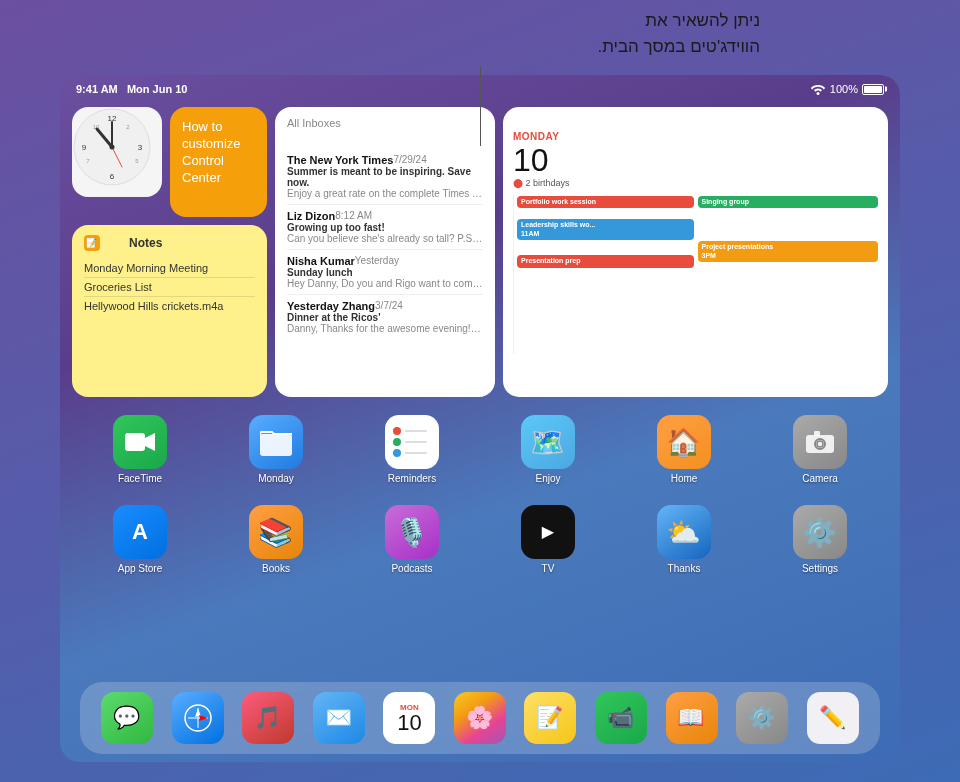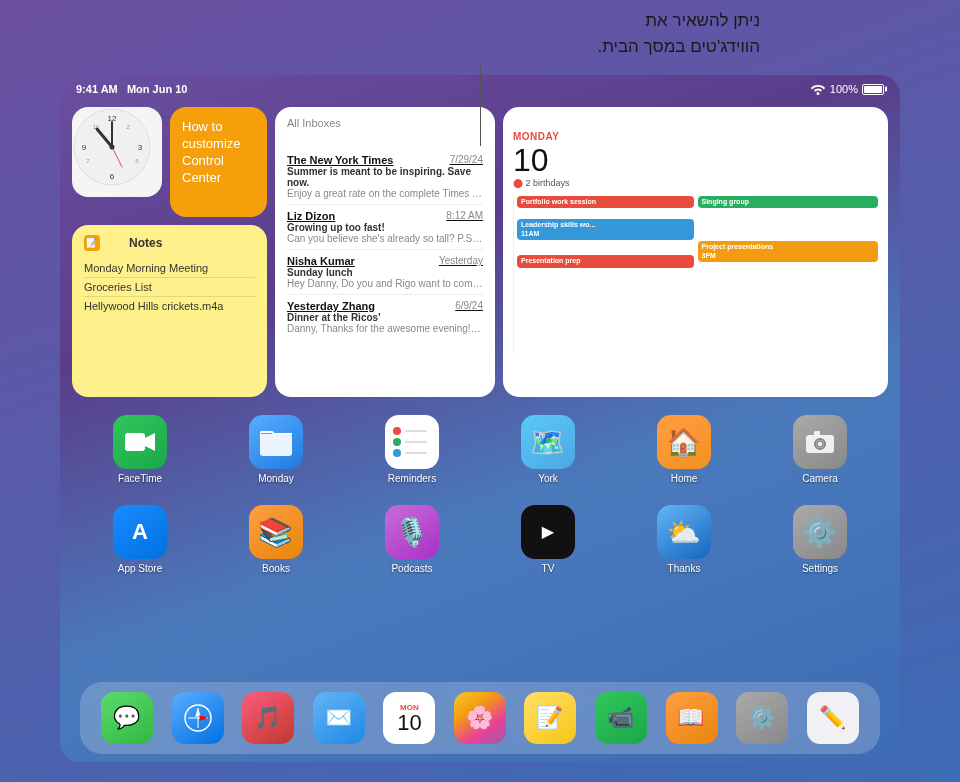--- a/index.html
+++ b/index.html
@@ -180,22 +180,20 @@
     .mail-item {
       padding: 5px 0;
       border-bottom: 0.5px solid #eee;
     }
     .mail-item:last-child { border-bottom: none; }
     .mail-from {
       font-size: 11px;
       font-weight: 600;
       color: #111;
       display: flex;
-      justify-content: space-between;
-      text-decoration: underline;
     }
     .mail-date { font-size: 10px; color: #888; font-weight: 400; }
     .mail-subject { font-size: 10px; font-weight: 600; color: #333; }
     .mail-preview { font-size: 10px; color: #888; overflow: hidden; white-space: nowrap; text-overflow: ellipsis; }
 
     
     .calendar-widget {
       background: #fff;
       border-radius: 16px;
       padding: 24px 10px;
@@ -459,21 +457,21 @@
         <div class="mail-from">
             <span>Nisha Kumar</span>
             <span class="mail-date">Yesterday</span>
           </div>
         <div class="mail-subject">Sunday lunch</div>
         <div class="mail-preview">Hey Danny, Do you and Rigo want to come to lun...</div>
       </div>
       <div class="mail-item">
         <div class="mail-from">
             <span>Yesterday Zhang</span>
-            <span class="mail-date">6/9/24</span>
+            <span class="mail-date">3/7/24</span>
           </div>
         <div class="mail-subject">Dinner at the Ricos'</div>
         <div class="mail-preview">Danny, Thanks for the awesome evening! It was s...</div>
       </div>
     </div>
 
     <div class="calendar-widget" style="flex:1;">
       <div class="cal-day-label">MONDAY</div>
       <div class="cal-date">10</div>
       <div class="cal-birthdays">
@@ -545,21 +543,21 @@
               <div class="rem-dot b"></div>
               <div class="rem-line"></div>
             </div>
         </div>
       </div>
       <span class="app-label">Reminders</span>
     </div>
 
     <div class="app-icon-wrap">
       <div class="app-icon maps" style="font-size:28px;">🗺️</div>
-      <span class="app-label">York</span>
+      <span class="app-label">Enjoy</span>
     </div>
 
     <div class="app-icon-wrap">
       <div class="app-icon home" style="font-size:28px;">🏠</div>
       <span class="app-label">Home</span>
     </div>
 
     <div class="app-icon-wrap">
       <div class="app-icon camera">
         <svg width="32" height="26" viewBox="0 0 32 26">

